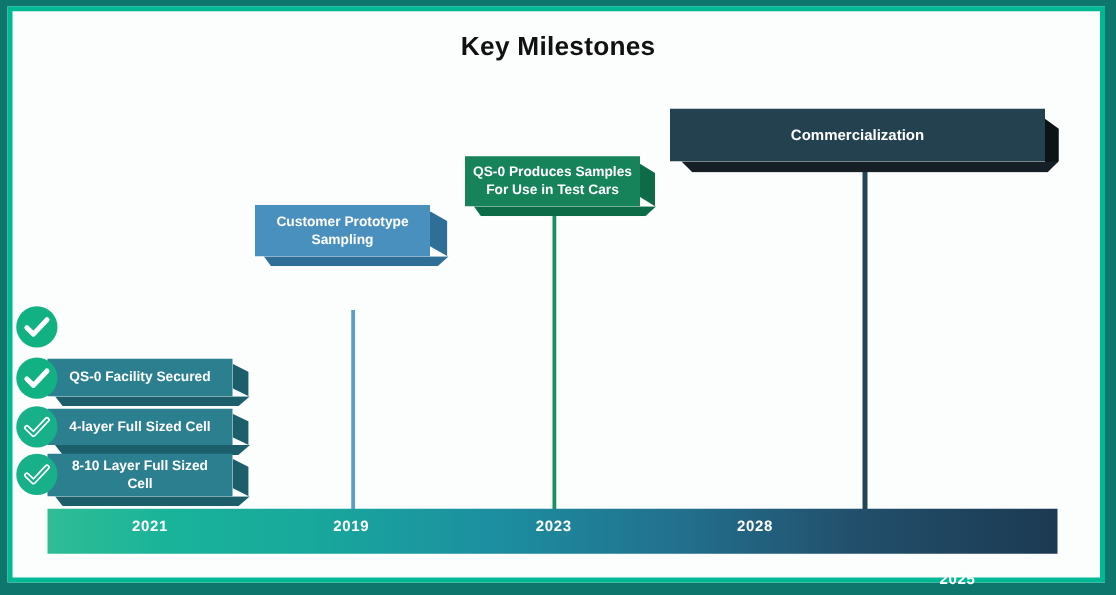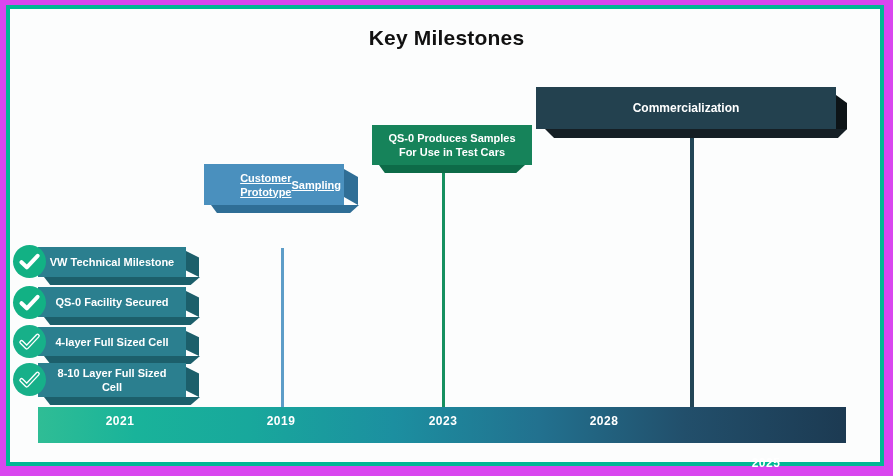--- a/index.html
+++ b/index.html
@@ -8,21 +8,21 @@
     background: #ffffff;
   }
   body {
     font-family: "Liberation Sans", sans-serif;
   }
 
   #canvas {
     position: relative;
     width: 893px;
     height: 476px;
-    background: #d946ef;
+    background: #0f766e;
     overflow: hidden;
   }
 
   
   #frame {
     position: absolute;
     left: 6px;
     top: 5px;
     width: 878px;
     height: 461px;
@@ -132,50 +132,43 @@
   <div class="card3d" style="left:536px; top:87px; width:300px; height:42px;">
     <div class="side" style="left:300px; top:8px; width:0; height:0;
                 border-top:8px solid transparent;
                 border-bottom:8px solid transparent;
                 border-left:11px solid #0d1417; height:26px; border-top-width:8px;"></div>
     <div class="bottom" style="left:9px; top:42px; width:302px; height:9px; background:#151f25;
                 clip-path: polygon(0 0, 100% 0, 97% 100%, 3% 100%);"></div>
     <div class="face" style="background:#23414f; font-size:12px;">Commercialization</div>
   </div>
 
-  <div class="card3d" style="left:372px; top:125px; width:160px; height:40px;">
+  <div class="card3d" style="left:372px; top:125px; width:140px; height:40px;">
     <div class="side" style="left:140px; top:6px; width:12px; height:34px; background:#0d6b48;
                 clip-path: polygon(0 0, 100% 22%, 100% 100%, 0 78%);"></div>
     <div class="bottom" style="left:7px; top:40px; width:146px; height:8px; background:#0d6b48;
                 clip-path: polygon(0 0, 100% 0, 94% 100%, 4% 100%);"></div>
     <div class="face" style="background:#16835a; flex-direction:column;">
       <span>QS-0 Produces Samples</span>
       <span>For Use in Test Cars</span>
     </div>
   </div>
 
   <div class="card3d" style="left:204px; top:164px; width:140px; height:41px;">
     <div class="side" style="left:140px; top:5px; width:14px; height:36px; background:#2f6e96;
                 clip-path: polygon(0 0, 100% 22%, 100% 100%, 0 78%);"></div>
     <div class="bottom" style="left:7px; top:41px; width:148px; height:8px; background:#2f6e96;
                 clip-path: polygon(0 0, 100% 0, 94% 100%, 4% 100%);"></div>
-    <div class="face" style="background:#4a90be; flex-direction:row;text-decoration:underline;">
+    <div class="face" style="background:#4a90be; flex-direction:column;">
       <span>Customer Prototype</span>
       <span>Sampling</span>
     </div>
   </div>
 
 
-  <div class="card3d" style="left:38px; top:247px; width:148px; height:30px;">
-    <div class="side" style="left:148px; top:4px; width:13px; height:26px; background:#1c5f6b;
-                clip-path: polygon(0 0, 100% 25%, 100% 100%, 0 75%);"></div>
-    <div class="bottom" style="left:6px; top:30px; width:156px; height:8px; background:#1c5f6b;
-                clip-path: polygon(0 0, 100% 0, 94% 100%, 4% 100%);"></div>
-    <div class="face" style="background:#2b7f8f;">VW Technical Milestone</div>
-  </div>
   <div class="check-badge" style="left:13px; top:245px; width:33px; height:33px; background:#12b184;">
     <svg width="33" height="33" viewBox="0 0 33 33" aria-hidden="true">
       <path d="M8.5 17.2 L13.8 22.3 L24.6 10.8" fill="none" stroke="#ffffff" stroke-width="4" stroke-linecap="round" stroke-linejoin="round"></path>
     </svg>
   </div>
 
   <div class="card3d" style="left:38px; top:287px; width:148px; height:30px;">
     <div class="side" style="left:148px; top:4px; width:13px; height:26px; background:#1c5f6b;
                 clip-path: polygon(0 0, 100% 25%, 100% 100%, 0 75%);"></div>
     <div class="bottom" style="left:6px; top:30px; width:156px; height:8px; background:#1c5f6b;

